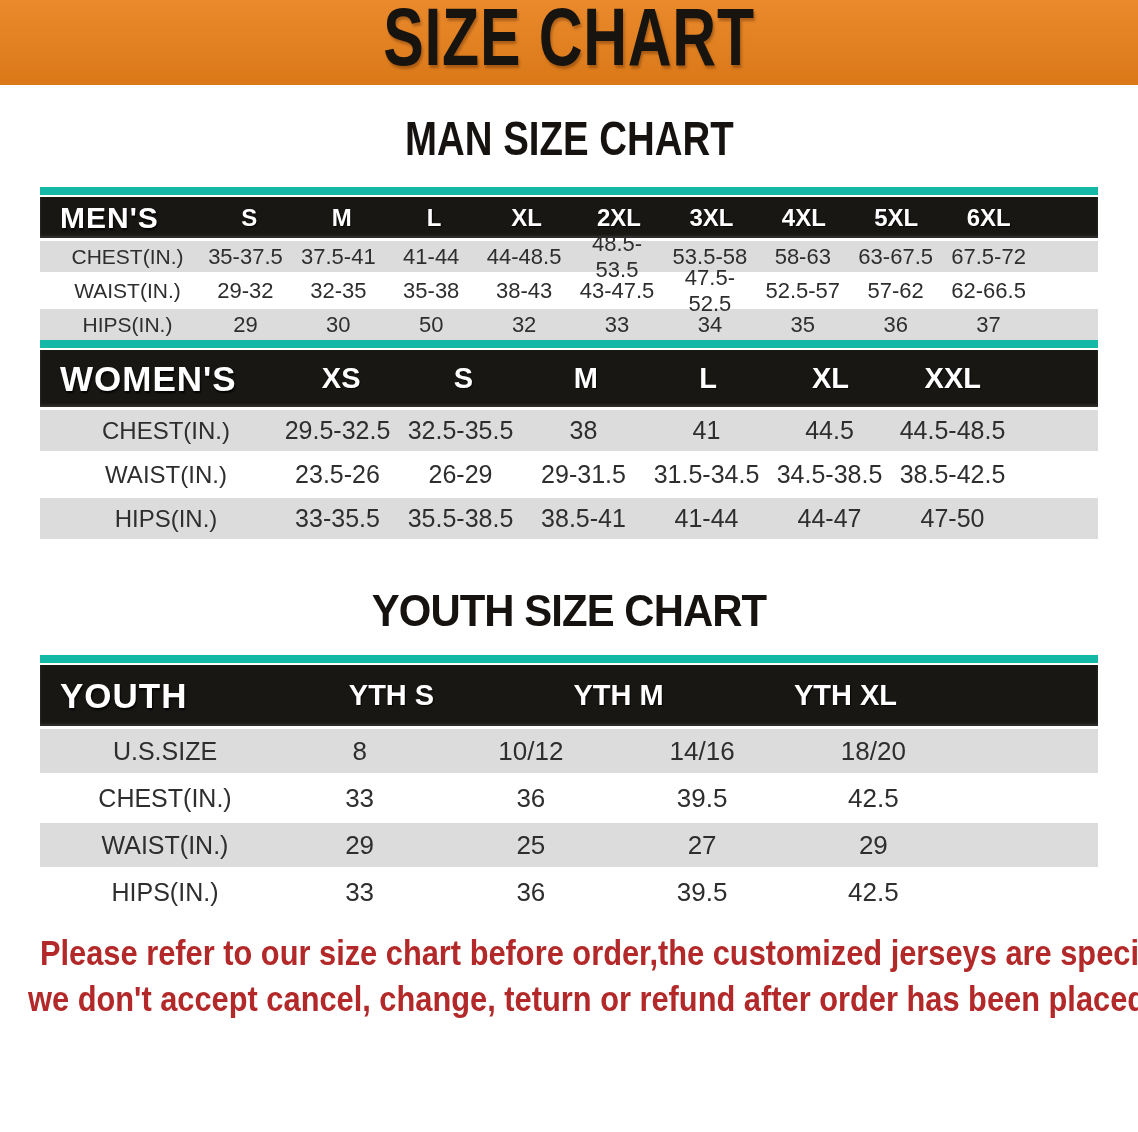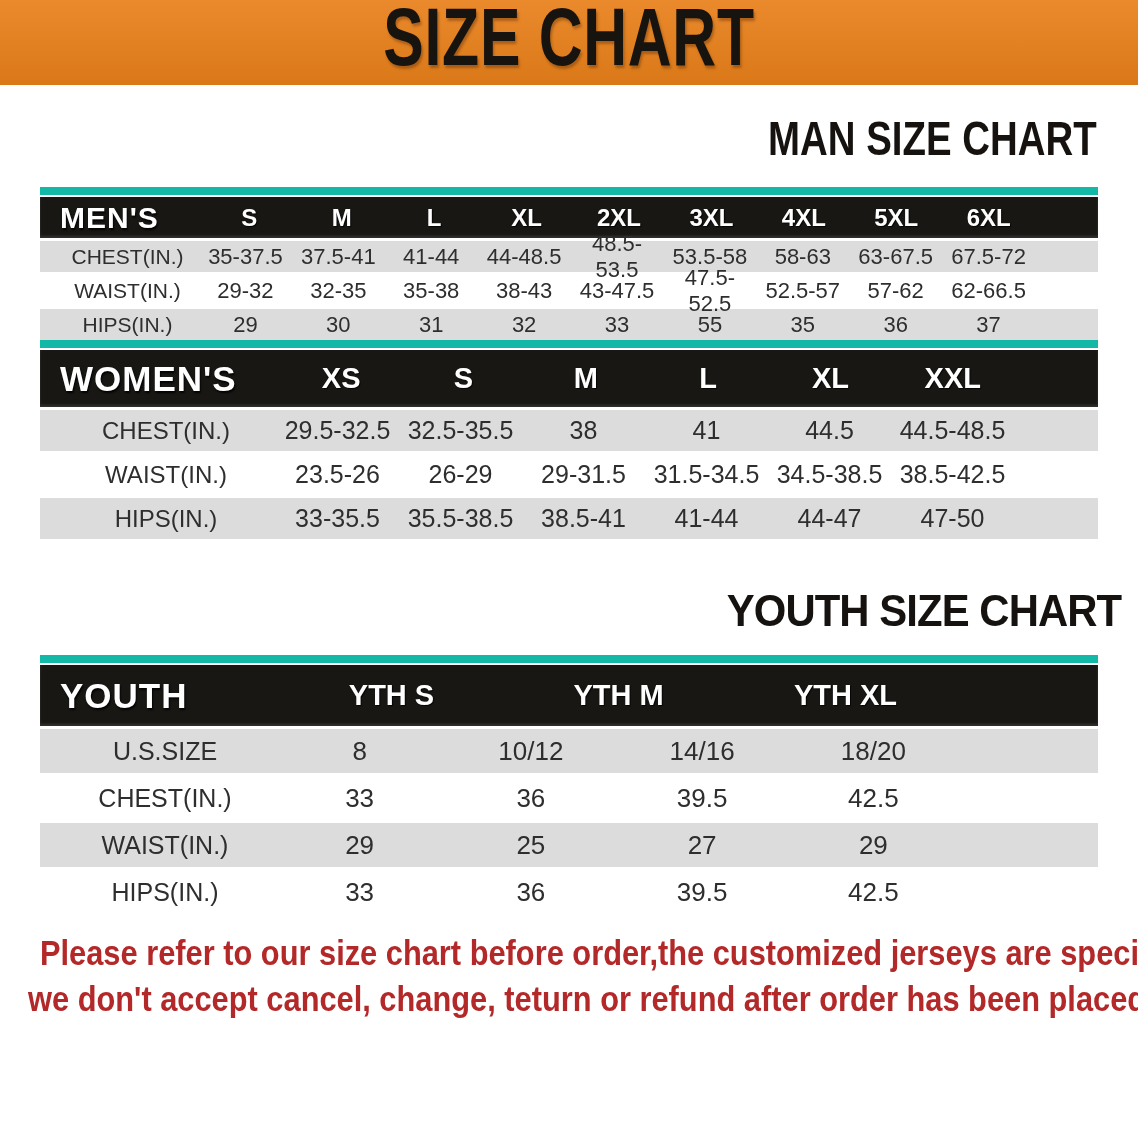--- a/index.html
+++ b/index.html
@@ -18,21 +18,21 @@
   }
   .banner h1{
     margin:0;font-size:82px;font-weight:bold;color:#17130e;
     letter-spacing:1px;line-height:96px;
     text-shadow:2px 3px 3px rgba(70,30,0,.35);
   }
   .banner h1 .squeeze{transform:scaleX(.74);}
 
   
   .section-heading{
-    margin:0;text-align:right;font-weight:bold;color:#15120f;line-height:48px;
+    margin:0;text-align:center;font-weight:bold;color:#15120f;line-height:48px;
   }
   .sec-men   .section-heading{margin:30px 0 24px;font-size:48px;}
   .sec-men   .section-heading .squeeze{transform:scaleX(.80);}
   .sec-women .section-heading{margin:36px 0 24px;font-size:45px;}
   .sec-women .section-heading .squeeze{transform:scaleX(.93);letter-spacing:-1px;}
   .sec-youth .section-heading{margin:48px 2px 20px;font-size:45px;}
   .sec-youth .section-heading .squeeze{transform:scaleX(.93);letter-spacing:-1px;}
 
   
   .size-table{
@@ -125,24 +125,24 @@
             <div class="cell val">47.5-52.5</div>
             <div class="cell val">52.5-57</div>
             <div class="cell val">57-62</div>
             <div class="cell val">62-66.5</div>
             <div class="cell spacer"></div>
           </div>
           <div class="trow gray">
             <div class="cell label rowlabel">HIPS(IN.)</div>
             <div class="cell val">29</div>
             <div class="cell val">30</div>
-            <div class="cell val">31</div>
+            <div class="cell val">50</div>
             <div class="cell val">32</div>
             <div class="cell val">33</div>
-            <div class="cell val">55</div>
+            <div class="cell val">34</div>
             <div class="cell val">35</div>
             <div class="cell val">36</div>
             <div class="cell val">37</div>
             <div class="cell spacer"></div>
           </div>
         </div>
       </section>
       <section class="size-section sec-women">
         <div class="size-table">
           <div class="thead">

